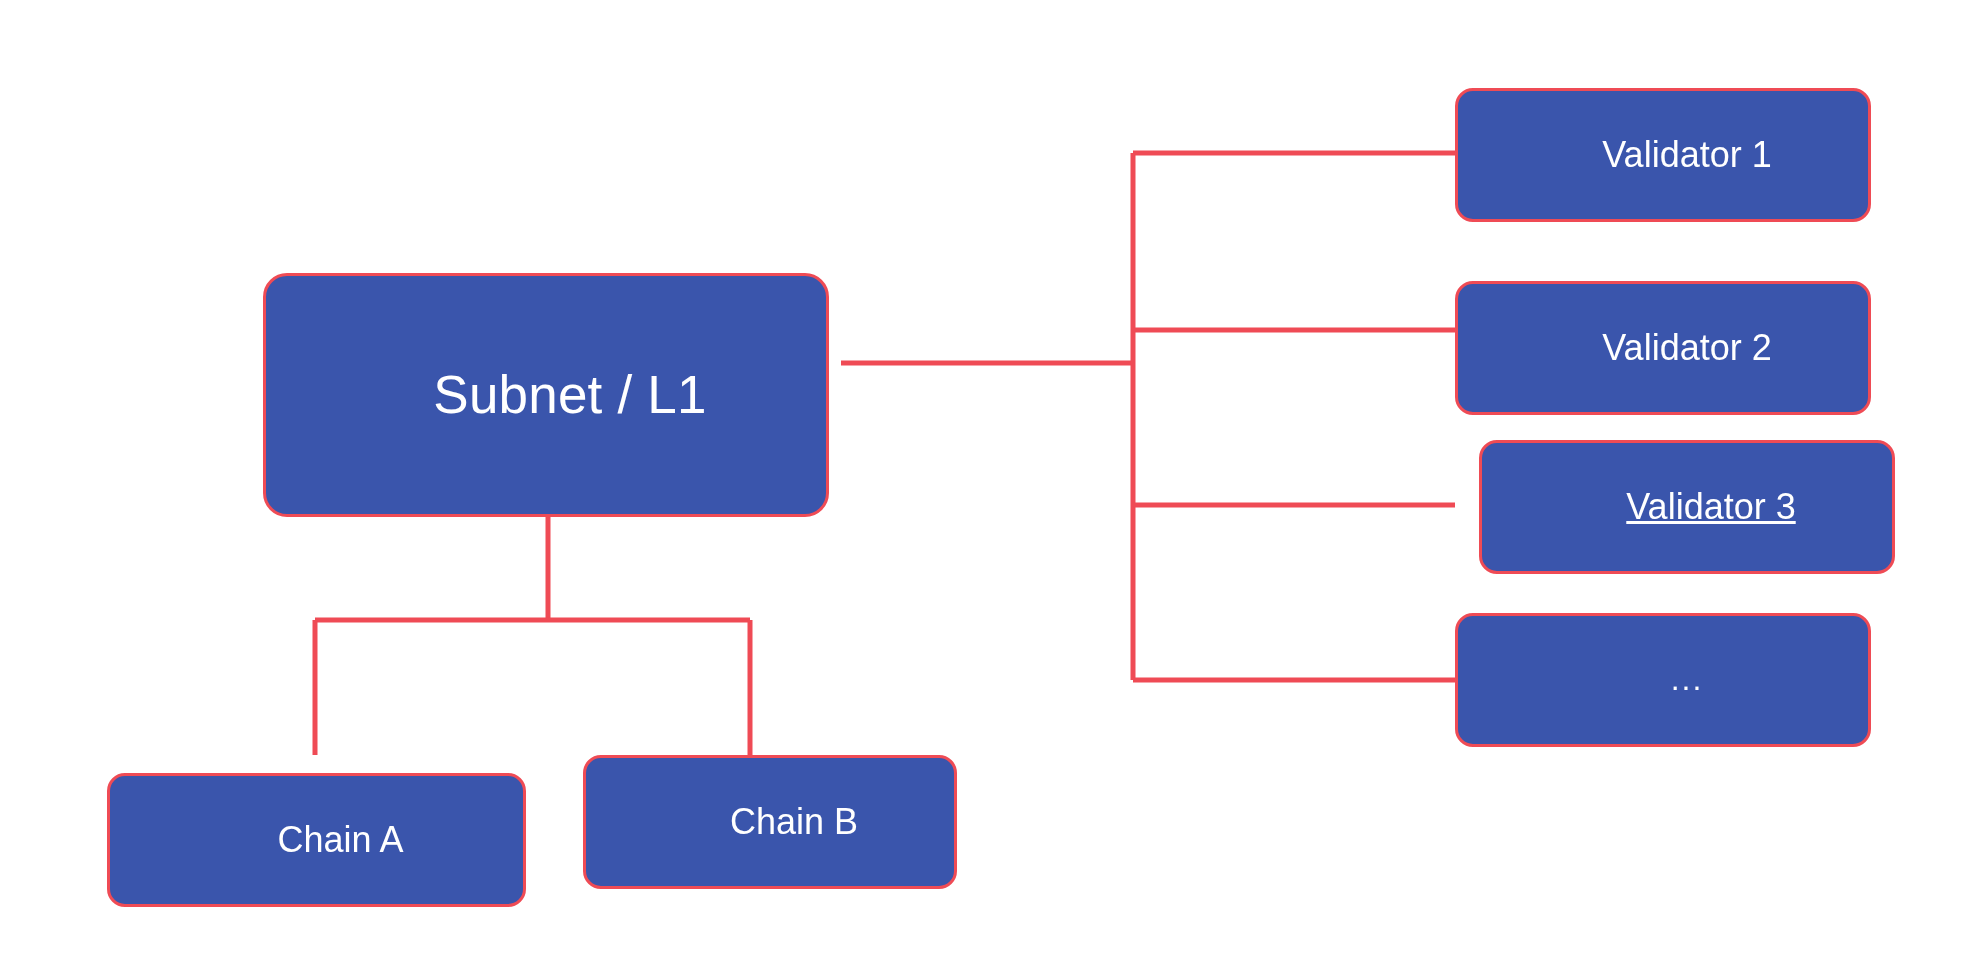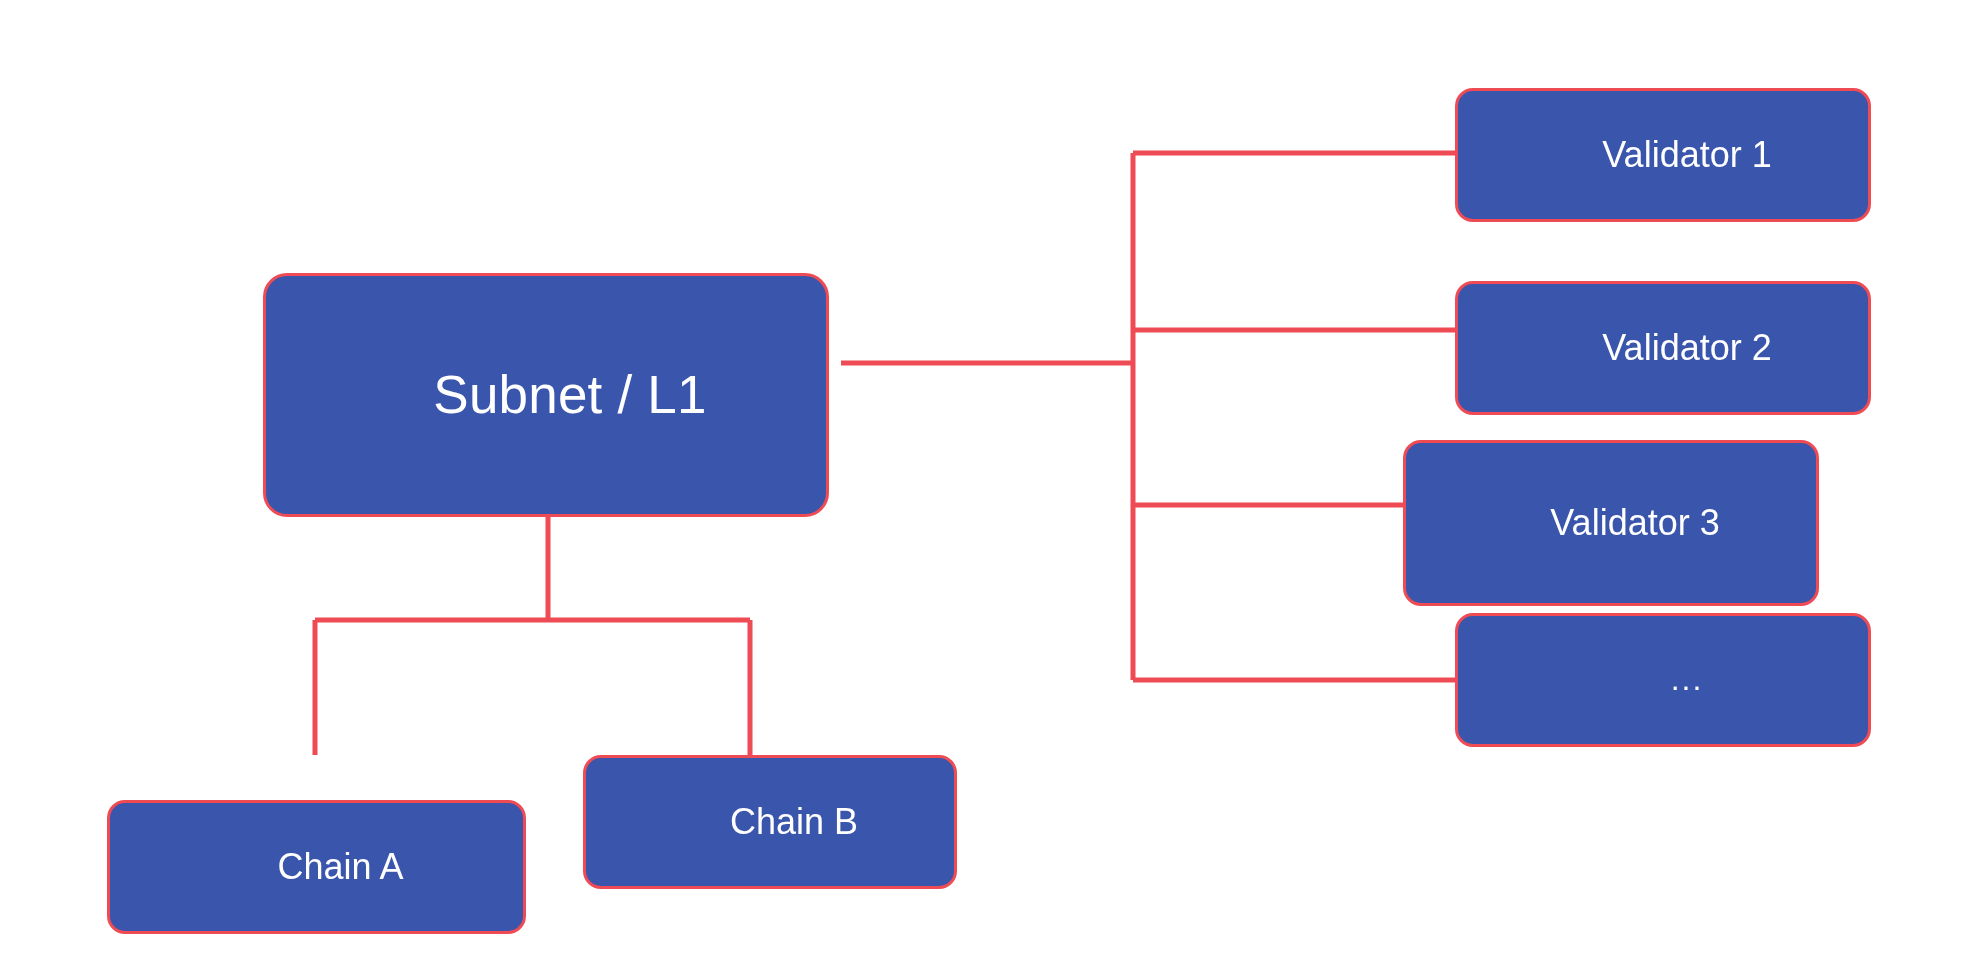--- a/index.html
+++ b/index.html
@@ -58,39 +58,39 @@
     margin-top: 28px;
   }
   #node-subnet .node-label {
     font-size: 53px;
     letter-spacing: 0.2px;
   }
 
   
   #node-chain-a {
     left: 107px;
-    top: 800px;
+    top: 773px;
     width: 419px;
     height: 134px;
   }
   #node-chain-b {
     left: 583px;
     top: 755px;
     width: 374px;
     height: 134px;
   }
   #node-chain-a .node-label,
   #node-chain-b .node-label {
     font-size: 36px;
   }
 
   
   #node-validator-1 { left: 1455px; top:  88px; width: 416px; height: 134px; }
   #node-validator-2 { left: 1455px; top: 265px; width: 416px; height: 134px; margin-top: 16px; }
-  #node-validator-3 { left: 1403px; top: 440px; width: 416px; height: 166px; }
+  #node-validator-3 { left: 1479px; top: 440px; width: 416px; height: 134px; text-decoration: underline; }
   #node-validator-more { left: 1455px; top: 613px; width: 416px; height: 134px; }
 
   #node-validator-1 .node-label,
   #node-validator-2 .node-label,
   #node-validator-3 .node-label,
   #node-validator-more .node-label {
     font-size: 36px;
   }
   #node-validator-more .node-label {
     font-size: 32px;

